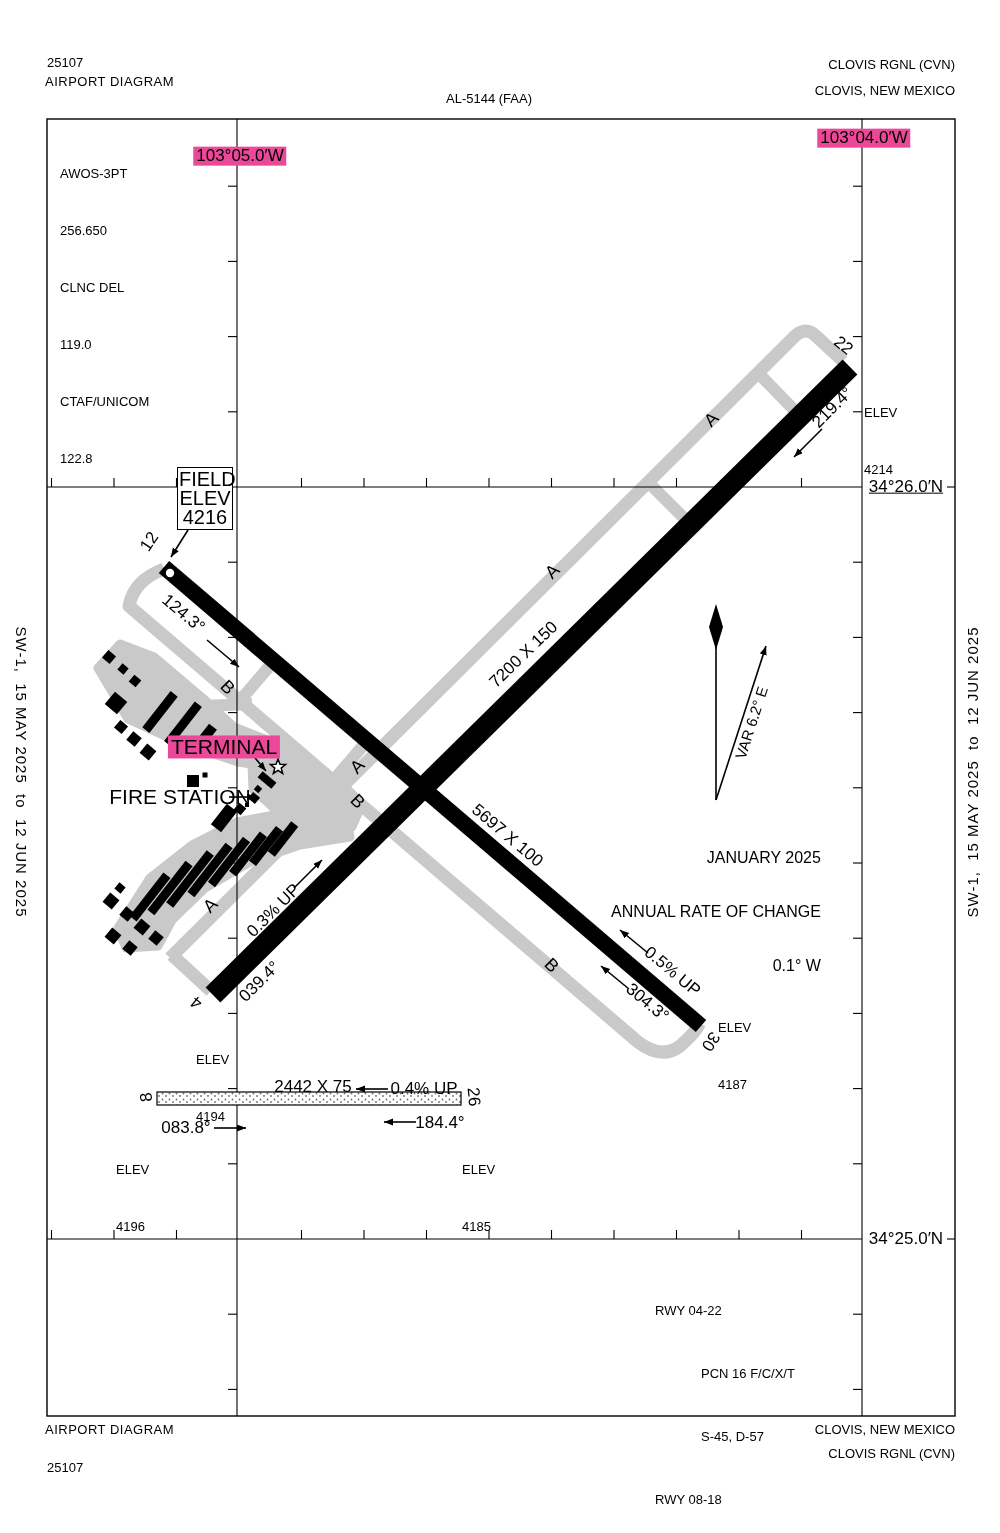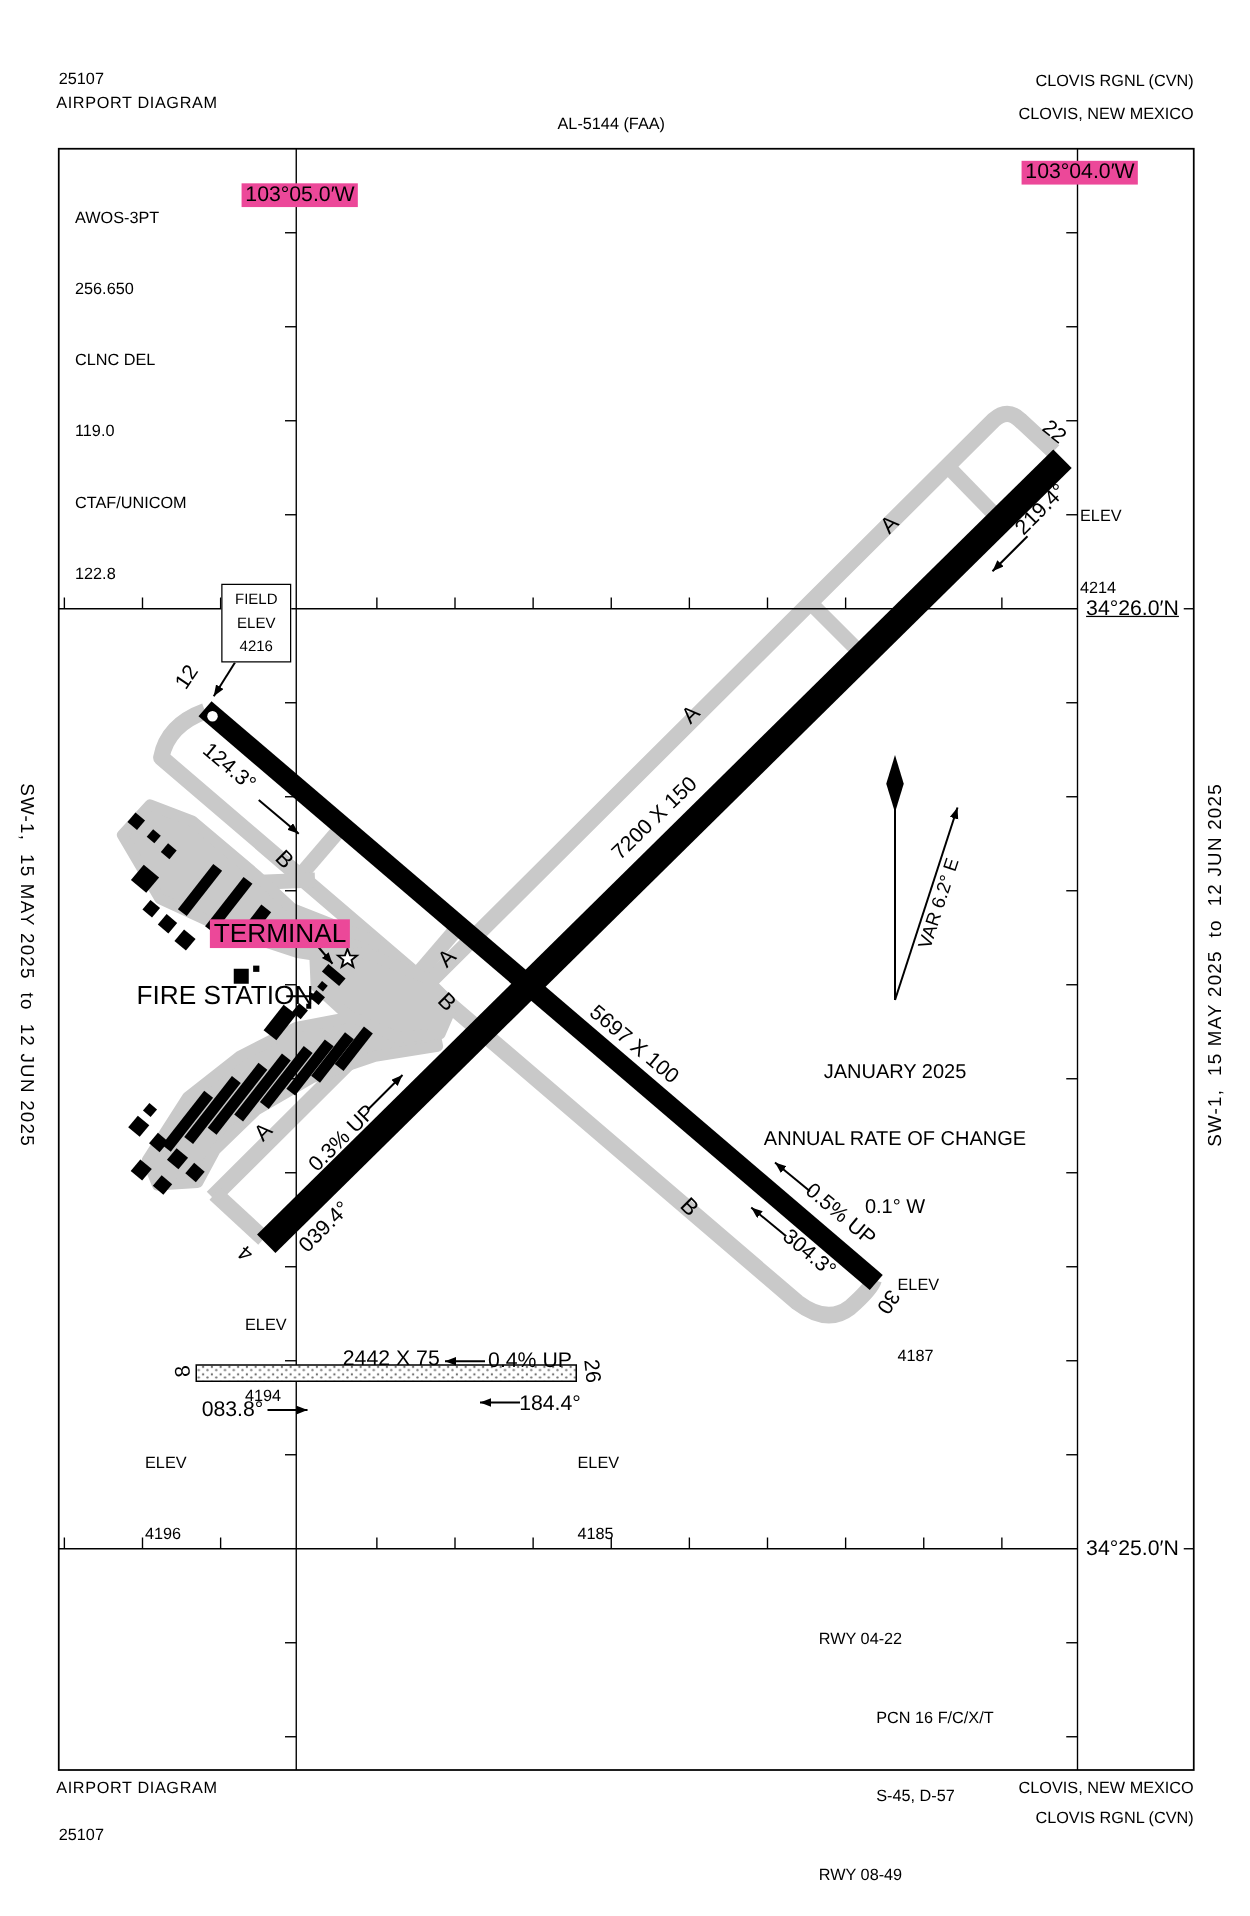--- a/index.html
+++ b/index.html
@@ -12,21 +12,21 @@
   .wbg{background:#ec4899;padding:0 3px;}
   .big-title{font-size:31px;letter-spacing:.5px;}
   .small{font-size:21px;}
   .h-right{font-size:21px;text-align:right;}
   .block{position:absolute;z-index:2;font-size:13px;line-height:19px;white-space:pre;}
   .twy{font-size:18px;}
   .edge{position:absolute;z-index:2;font-size:15px;letter-spacing:1px;white-space:pre;}
   .rwydata div{white-space:pre;}
   .rwydata .ind{padding-left:46px;}
   #field-elev-box{position:absolute;z-index:3;border:1.3px solid #000;background:#fff;
-       width:52px;text-align:center;font-size:12px;line-height:19px;padding:2px 1px;}
+       width:52px;text-align:center;font-size:20px;line-height:19px;padding:2px 1px;}
 </style>
 </head>
 <body>
 
 <svg width="1000" height="1533" viewBox="0 0 1000 1533">
   <defs>
     <marker id="ah" markerWidth="12" markerHeight="10" refX="9" refY="3.5" orient="auto" markerUnits="userSpaceOnUse">
       <path d="M0,0 L9,3.5 L0,7 Z" fill="#000"></path>
     </marker>
     <pattern id="stip" width="7" height="6" patternUnits="userSpaceOnUse">
@@ -256,31 +256,31 @@
 
 <div class="lbl twy" style="left:712px;top:420px;transform:translate(-50%,-50%) rotate(-45deg);">A</div>
 <div class="lbl twy" style="left:553px;top:572px;transform:translate(-50%,-50%) rotate(-45deg);">A</div>
 <div class="lbl twy" style="left:358px;top:767px;transform:translate(-50%,-50%) rotate(-45deg);">A</div>
 <div class="lbl twy" style="left:211px;top:906px;transform:translate(-50%,-50%) rotate(-45deg);">A</div>
 <div class="lbl twy" style="left:227px;top:688px;transform:translate(-50%,-50%) rotate(45deg);">B</div>
 <div class="lbl twy" style="left:357px;top:802px;transform:translate(-50%,-50%) rotate(45deg);">B</div>
 <div class="lbl twy" style="left:551px;top:966px;transform:translate(-50%,-50%) rotate(45deg);">B</div>
 
 <div class="lbl" style="left:752px;top:723px;font-size:15px;transform:translate(-50%,-50%) rotate(-72deg);">VAR 6.2° E</div>
-<div class="abs" style="left:716px;top:813px;z-index:2;transform:translate(-50%,0);text-align:center;font-size:16px;line-height:18px;white-space:pre;">
+<div class="abs" style="left:716px;top:813px;z-index:2;transform:translate(-50%,0);text-align:right;font-size:16px;line-height:18px;white-space:pre;">
   <div>JANUARY 2025</div>
   <div>ANNUAL RATE OF CHANGE</div>
   <div>0.1° W</div>
 </div>
 
 <div class="block rwydata" style="left:655px;top:1258px;line-height:21px;">
   <div>RWY 04-22</div>
   <div class="ind">PCN 16 F/C/X/T</div>
   <div class="ind">S-45, D-57</div>
-  <div>RWY 08-49</div>
+  <div>RWY 08-18</div>
   
   
   
 </div>
 
 <div class="block big-title" style="left:45px;top:1420px;">AIRPORT DIAGRAM</div>
 <div class="block small" style="left:47px;top:1458px;">25107</div>
 <div class="block h-right" style="right:45px;top:1420px;">CLOVIS, NEW MEXICO</div>
 <div class="block h-right" style="right:45px;top:1444px;">CLOVIS RGNL (CVN)</div>
 

